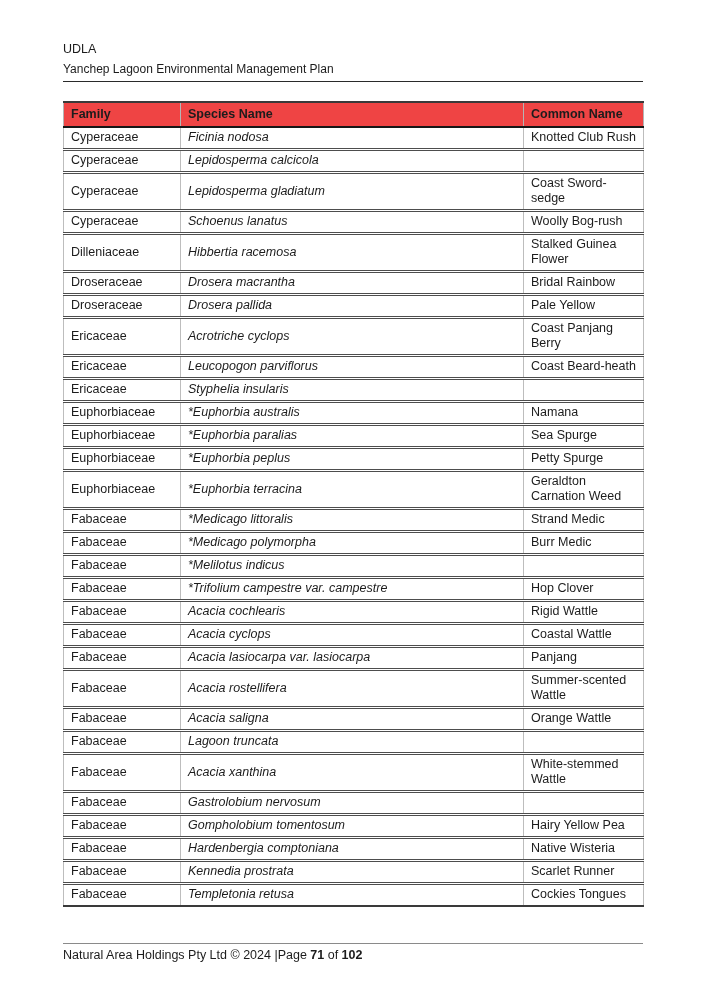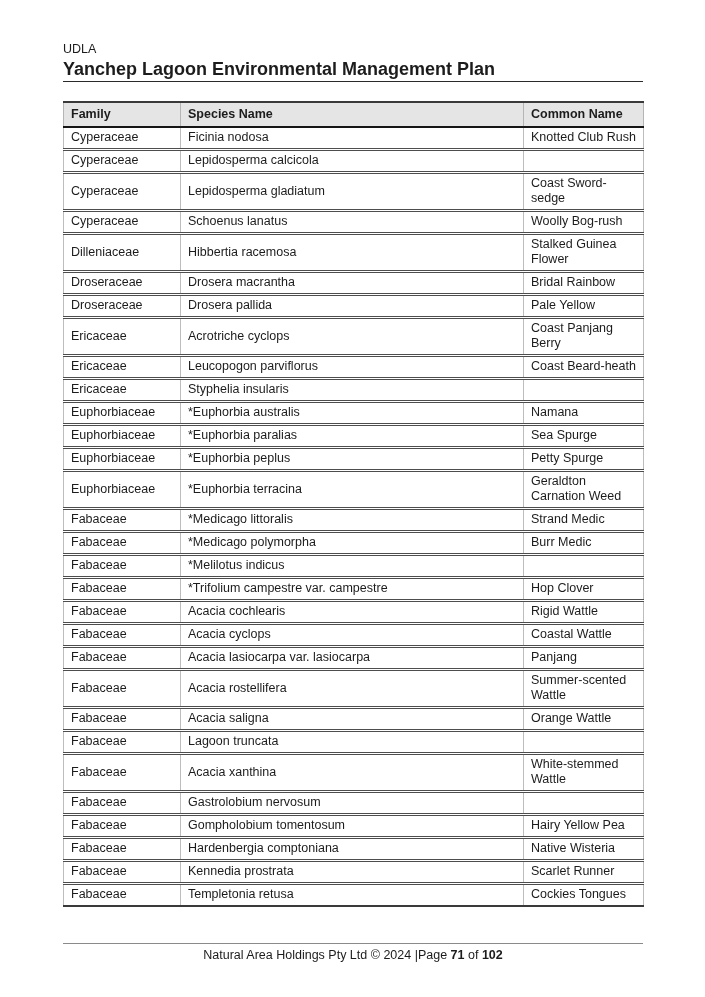--- a/index.html
+++ b/index.html
@@ -21,38 +21,37 @@
     position: relative;
     box-sizing: border-box;
     padding: 42px 62px 0 63px;
   }
   .doc-org {
     font-size: 12.5px;
     line-height: 15px;
     margin-bottom: 5px;
   }
   .doc-title {
-    font-size: 18px;
-    line-height: 15px;
-    font-weight: bold;
+    font-size: 12px;
+    line-height: 15px;
   }
   .header-rule {
     border: none;
     border-top: 1.5px solid #2a2a2a;
     margin: 4px 0 0 0;
   }
   table.species-table {
     border-collapse: collapse;
     table-layout: fixed;
     width: 580px;
     margin-top: 19px;
     font-size: 12.5px;
   }
   table.species-table th {
-    background: #e5e5e5;
+    background: #ef4444;
     text-align: left;
     font-weight: bold;
     font-size: 12.5px;
     line-height: 15px;
     padding: 4px 7px 4px 7px;
     border-top: 2px solid #3a3a3a;
     border-bottom: 2px solid #161616;
     border-left: 1px solid #b5b5b5;
     border-right: 1px solid #b5b5b5;
   }
@@ -61,31 +60,32 @@
     line-height: 15px;
     padding: 2px 7px 3px 7px;
     border-bottom: 3px double #4d4d4d;
     border-left: 1px solid #bdbdbd;
     border-right: 1px solid #bdbdbd;
   }
   table.species-table tr:last-child td {
     border-bottom: 2px solid #3a3a3a;
   }
   td.species-cell {
+    font-style: italic;
   }
   .footer-block {
     margin-top: 36px;
   }
   .footer-rule {
     border: none;
     border-top: 1px solid #8a8a8a;
     margin: 0;
   }
   .footer-text {
-    text-align: center;
+    text-align: left;
     font-size: 12.5px;
     line-height: 15px;
     padding-top: 4px;
   }
   .footer-text b { font-weight: bold; }
 </style>
 </head>
 <body>
 
 <div class="page">

